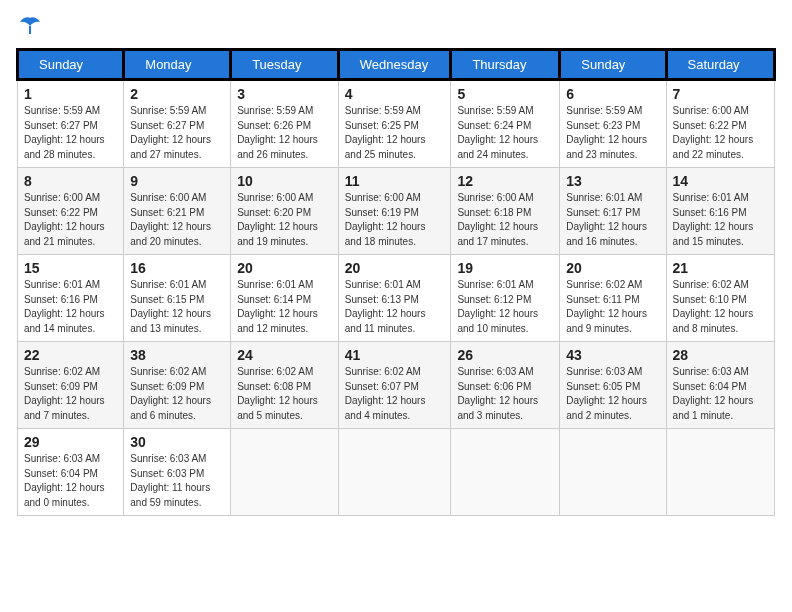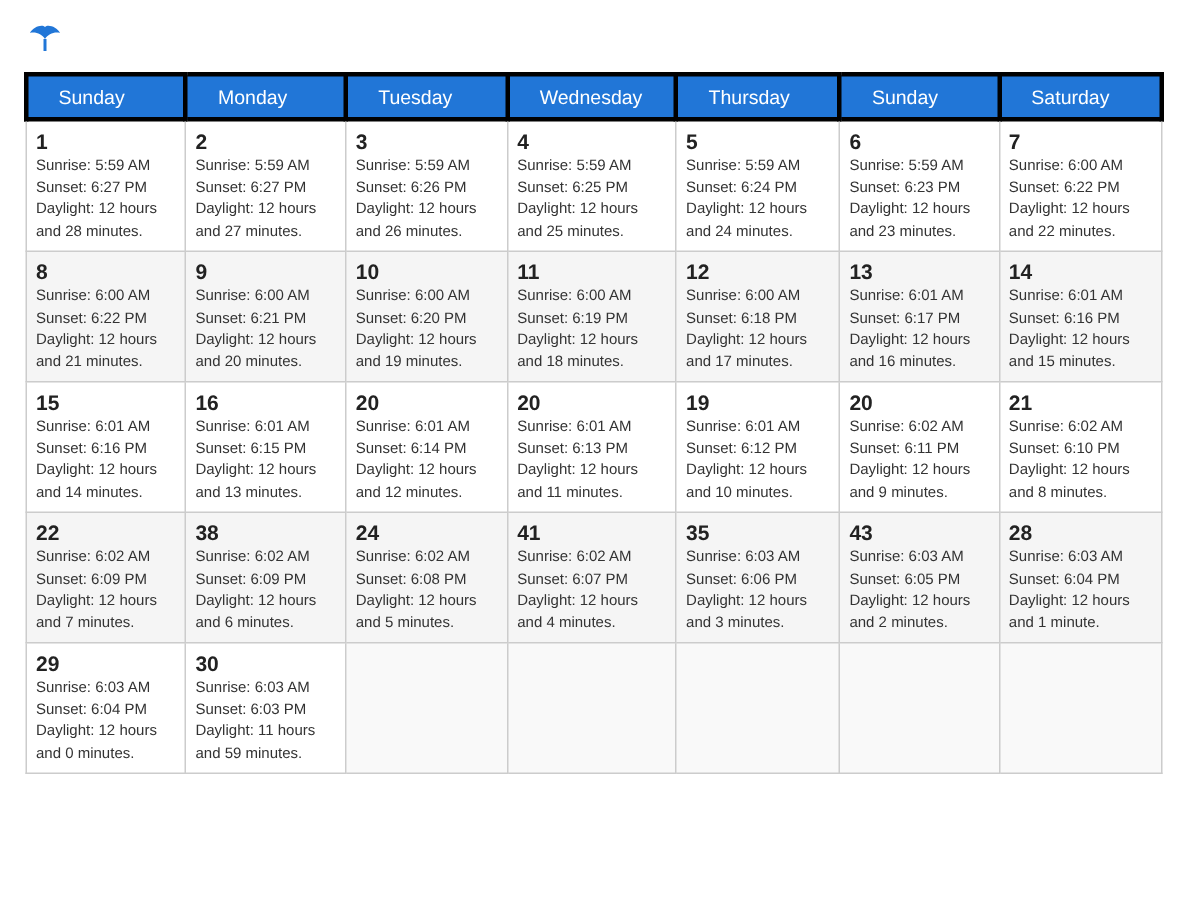--- a/index.html
+++ b/index.html
@@ -146,21 +146,21 @@
         <td><span class="day-num">20</span><span class="day-detail">Sunrise: 6:01 AM<br>Sunset: 6:13 PM<br>Daylight: 12 hours and 11 minutes.</span></td>
         <td><span class="day-num">19</span><span class="day-detail">Sunrise: 6:01 AM<br>Sunset: 6:12 PM<br>Daylight: 12 hours and 10 minutes.</span></td>
         <td><span class="day-num">20</span><span class="day-detail">Sunrise: 6:02 AM<br>Sunset: 6:11 PM<br>Daylight: 12 hours and 9 minutes.</span></td>
         <td><span class="day-num">21</span><span class="day-detail">Sunrise: 6:02 AM<br>Sunset: 6:10 PM<br>Daylight: 12 hours and 8 minutes.</span></td>
       </tr>
       <tr>
         <td><span class="day-num">22</span><span class="day-detail">Sunrise: 6:02 AM<br>Sunset: 6:09 PM<br>Daylight: 12 hours and 7 minutes.</span></td>
         <td><span class="day-num">38</span><span class="day-detail">Sunrise: 6:02 AM<br>Sunset: 6:09 PM<br>Daylight: 12 hours and 6 minutes.</span></td>
         <td><span class="day-num">24</span><span class="day-detail">Sunrise: 6:02 AM<br>Sunset: 6:08 PM<br>Daylight: 12 hours and 5 minutes.</span></td>
         <td><span class="day-num">41</span><span class="day-detail">Sunrise: 6:02 AM<br>Sunset: 6:07 PM<br>Daylight: 12 hours and 4 minutes.</span></td>
-        <td><span class="day-num">35</span><span class="day-detail">Sunrise: 6:03 AM<br>Sunset: 6:06 PM<br>Daylight: 12 hours and 3 minutes.</span></td>
+        <td><span class="day-num">26</span><span class="day-detail">Sunrise: 6:03 AM<br>Sunset: 6:06 PM<br>Daylight: 12 hours and 3 minutes.</span></td>
         <td><span class="day-num">43</span><span class="day-detail">Sunrise: 6:03 AM<br>Sunset: 6:05 PM<br>Daylight: 12 hours and 2 minutes.</span></td>
         <td><span class="day-num">28</span><span class="day-detail">Sunrise: 6:03 AM<br>Sunset: 6:04 PM<br>Daylight: 12 hours and 1 minute.</span></td>
       </tr>
       <tr>
         <td><span class="day-num">29</span><span class="day-detail">Sunrise: 6:03 AM<br>Sunset: 6:04 PM<br>Daylight: 12 hours and 0 minutes.</span></td>
         <td><span class="day-num">30</span><span class="day-detail">Sunrise: 6:03 AM<br>Sunset: 6:03 PM<br>Daylight: 11 hours and 59 minutes.</span></td>
         <td class="empty-cell"></td>
         <td class="empty-cell"></td>
         <td class="empty-cell"></td>
         <td class="empty-cell"></td>

